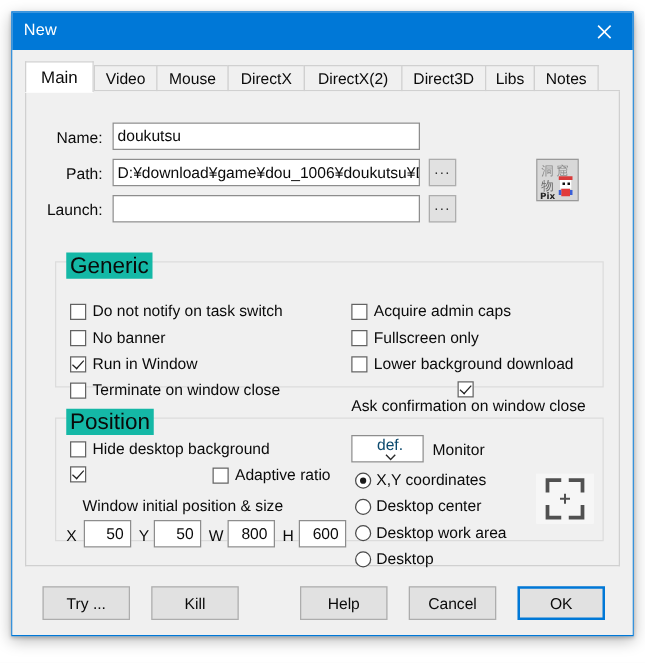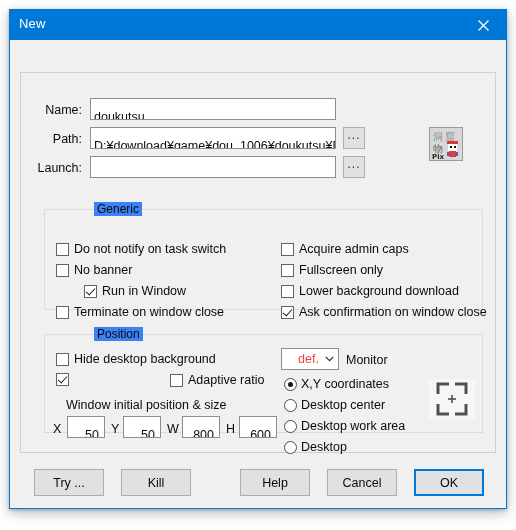--- a/index.html
+++ b/index.html
@@ -99,21 +99,21 @@
   }
   .lbl.right { text-align: right; }
   .tbox {
     position: absolute;
     box-sizing: border-box;
     background: #ffffff;
     border: 1px solid #8d8d8d;
     font-family: "Liberation Sans", sans-serif;
     font-size: 12.5px;
     color: #0a0a0a;
-    padding: 8px 3px;
+    padding: 0 3px;
     line-height: 20px;
     height: 22px;
     overflow: hidden;
     white-space: nowrap;
   }
   .tbox.num { text-align: right; padding-right: 5px; }
   .dots {
     position: absolute;
     box-sizing: border-box;
     width: 22px; height: 22px;
@@ -139,25 +139,24 @@
 
   
   .group {
     position: absolute;
     box-sizing: border-box;
     border: 1px solid #dcdcdc;
   }
   .group-title {
     position: absolute;
     top: -8px; left: 8px;
-    background: #3b82f6;
+    background: #14b8a6;
     padding: 0 3px;
-    font-size: 12px;
+    font-size: 18px;
     color: #0a0a0a;
-    margin-left: 41px;
   }
 
   
   .chk {
     position: absolute;
     display: flex; align-items: center;
     font-size: 12.5px; color: #0a0a0a;
     white-space: nowrap;
     cursor: default;
   }
@@ -204,24 +203,25 @@
     border-radius: 50%;
     background: #1a1a1a;
   }
 
   
   .combo {
     position: absolute;
     box-sizing: border-box;
     background: #ffffff;
     border: 1px solid #8d8d8d;
-    font-size: 12.5px; color: #ef4444;
+    font-size: 12.5px; color: #0c4a6e;
     display: flex; align-items: center;
-    padding-left: 16px;
-    cursor: default;
+    padding-left: 4px;
+    cursor: default;
+    flex-direction: column;
   }
   .combo .cv { flex: 1; }
   .combo .arrow {
     width: 18px; height: 100%;
     display: flex; align-items: center; justify-content: center;
   }
 
   
   .monprev {
     position: absolute;
@@ -261,20 +261,30 @@
           <svg width="13" height="13" viewBox="0 0 13 13">
             <line x1="1.5" y1="1.5" x2="11.5" y2="11.5" stroke="#ffffff" stroke-width="1.3"></line>
             <line x1="11.5" y1="1.5" x2="1.5" y2="11.5" stroke="#ffffff" stroke-width="1.3"></line>
           </svg>
         </span>
       </div>
     </div>
 
     <div class="client">
 
+      <div class="tabstrip">
+        <div class="tab selected" style="left:0px;width:55px;">Main</div>
+        <div class="tab" style="left:55px;width:51px;">Video</div>
+        <div class="tab" style="left:105px;width:58px;">Mouse</div>
+        <div class="tab" style="left:162px;width:62px;">DirectX</div>
+        <div class="tab" style="left:223px;width:79px;">DirectX(2)</div>
+        <div class="tab" style="left:301px;width:68px;">Direct3D</div>
+        <div class="tab" style="left:368px;width:40px;">Libs</div>
+        <div class="tab" style="left:407px;width:52px;">Notes</div>
+      </div>
       <div class="tabline"></div>
 
       <div class="tabpage"></div>
 
       <div class="lbl right" style="left:20px;top:63px;width:52px;">Name:</div>
       <div class="tbox" style="left:80px;top:58px;width:246px;">doukutsu</div>
 
       <div class="lbl right" style="left:20px;top:92px;width:52px;">Path:</div>
       <div class="tbox" style="left:80px;top:87px;width:246px;">D:¥download¥game¥dou_1006¥doukutsu¥Doukutsu.exe</div>
       <div class="dots" style="left:333px;top:87px;">...</div>
@@ -304,42 +314,42 @@
         <div class="group-title">Generic</div>
       </div>
       <div class="chk" style="left:46px;top:202px;">
           <span class="box"></span>
           <span>Do not notify on task switch</span>
         </div>
       <div class="chk" style="left:46px;top:223px;">
           <span class="box"></span>
           <span>No banner</span>
         </div>
-      <div class="chk checked" style="left:46px;top:244px;margin-left:28px;">
+      <div class="chk checked" style="left:46px;top:244px;">
           <span class="box"></span>
           <span>Run in Window</span>
         </div>
       <div class="chk" style="left:46px;top:265px;">
           <span class="box"></span>
           <span>Terminate on window close</span>
         </div>
 
       <div class="chk" style="left:271px;top:202px;">
           <span class="box"></span>
           <span>Acquire admin caps</span>
         </div>
       <div class="chk" style="left:271px;top:223px;">
           <span class="box"></span>
           <span>Fullscreen only</span>
         </div>
       <div class="chk" style="left:271px;top:244px;">
           <span class="box"></span>
           <span>Lower background download</span>
         </div>
-      <div class="chk checked" style="left:271px;top:265px;">
+      <div class="chk checked" style="left:271px;top:265px;flex-direction:column;">
           <span class="box"></span>
           <span>Ask confirmation on window close</span>
         </div>
 
       <div class="group" style="left:34px;top:294px;width:439px;height:99px;">
         <div class="group-title">Position</div>
       </div>
 
       <div class="chk" style="left:46px;top:312px;">
           <span class="box"></span>

